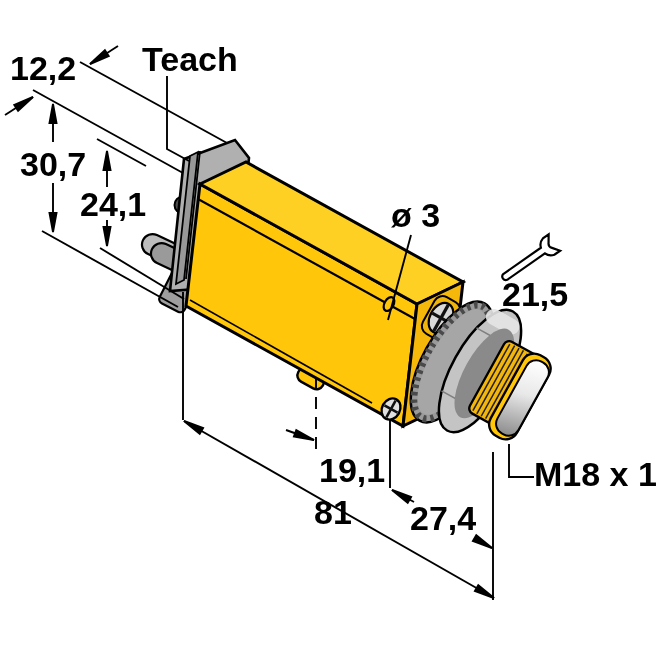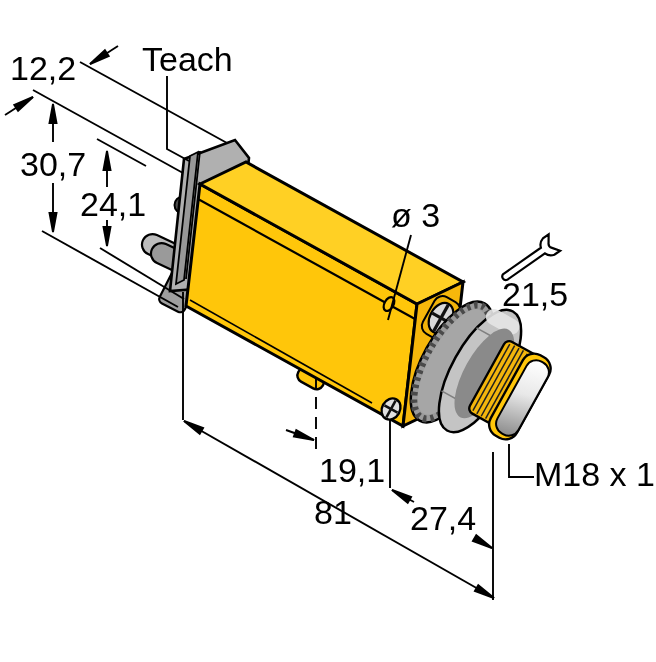--- a/index.html
+++ b/index.html
@@ -1,16 +1,16 @@
 <!DOCTYPE html>
 <html><head>
 <meta charset="utf-8">
 <style>
   html,body{margin:0;padding:0;background:#ffffff;}
-  .stage{position:relative;width:656px;height:662px;background:#ffffff;overflow:hidden;}
+  .stage{position:relative;width:656px;height:662px;background:#ffffff;overflow:hidden;font-weight:bold;}
   svg{display:block;}
   text{font-family:"Liberation Sans","DejaVu Sans",sans-serif;font-size:34px;fill:#000000;}
 </style>
 </head>
 <body>
 
 <div class="stage">
 <svg width="656" height="662" viewBox="0 0 656 662">
   <defs>
     <linearGradient id="lensGrad" gradientUnits="userSpaceOnUse" x1="-6" y1="-38" x2="14" y2="38">

